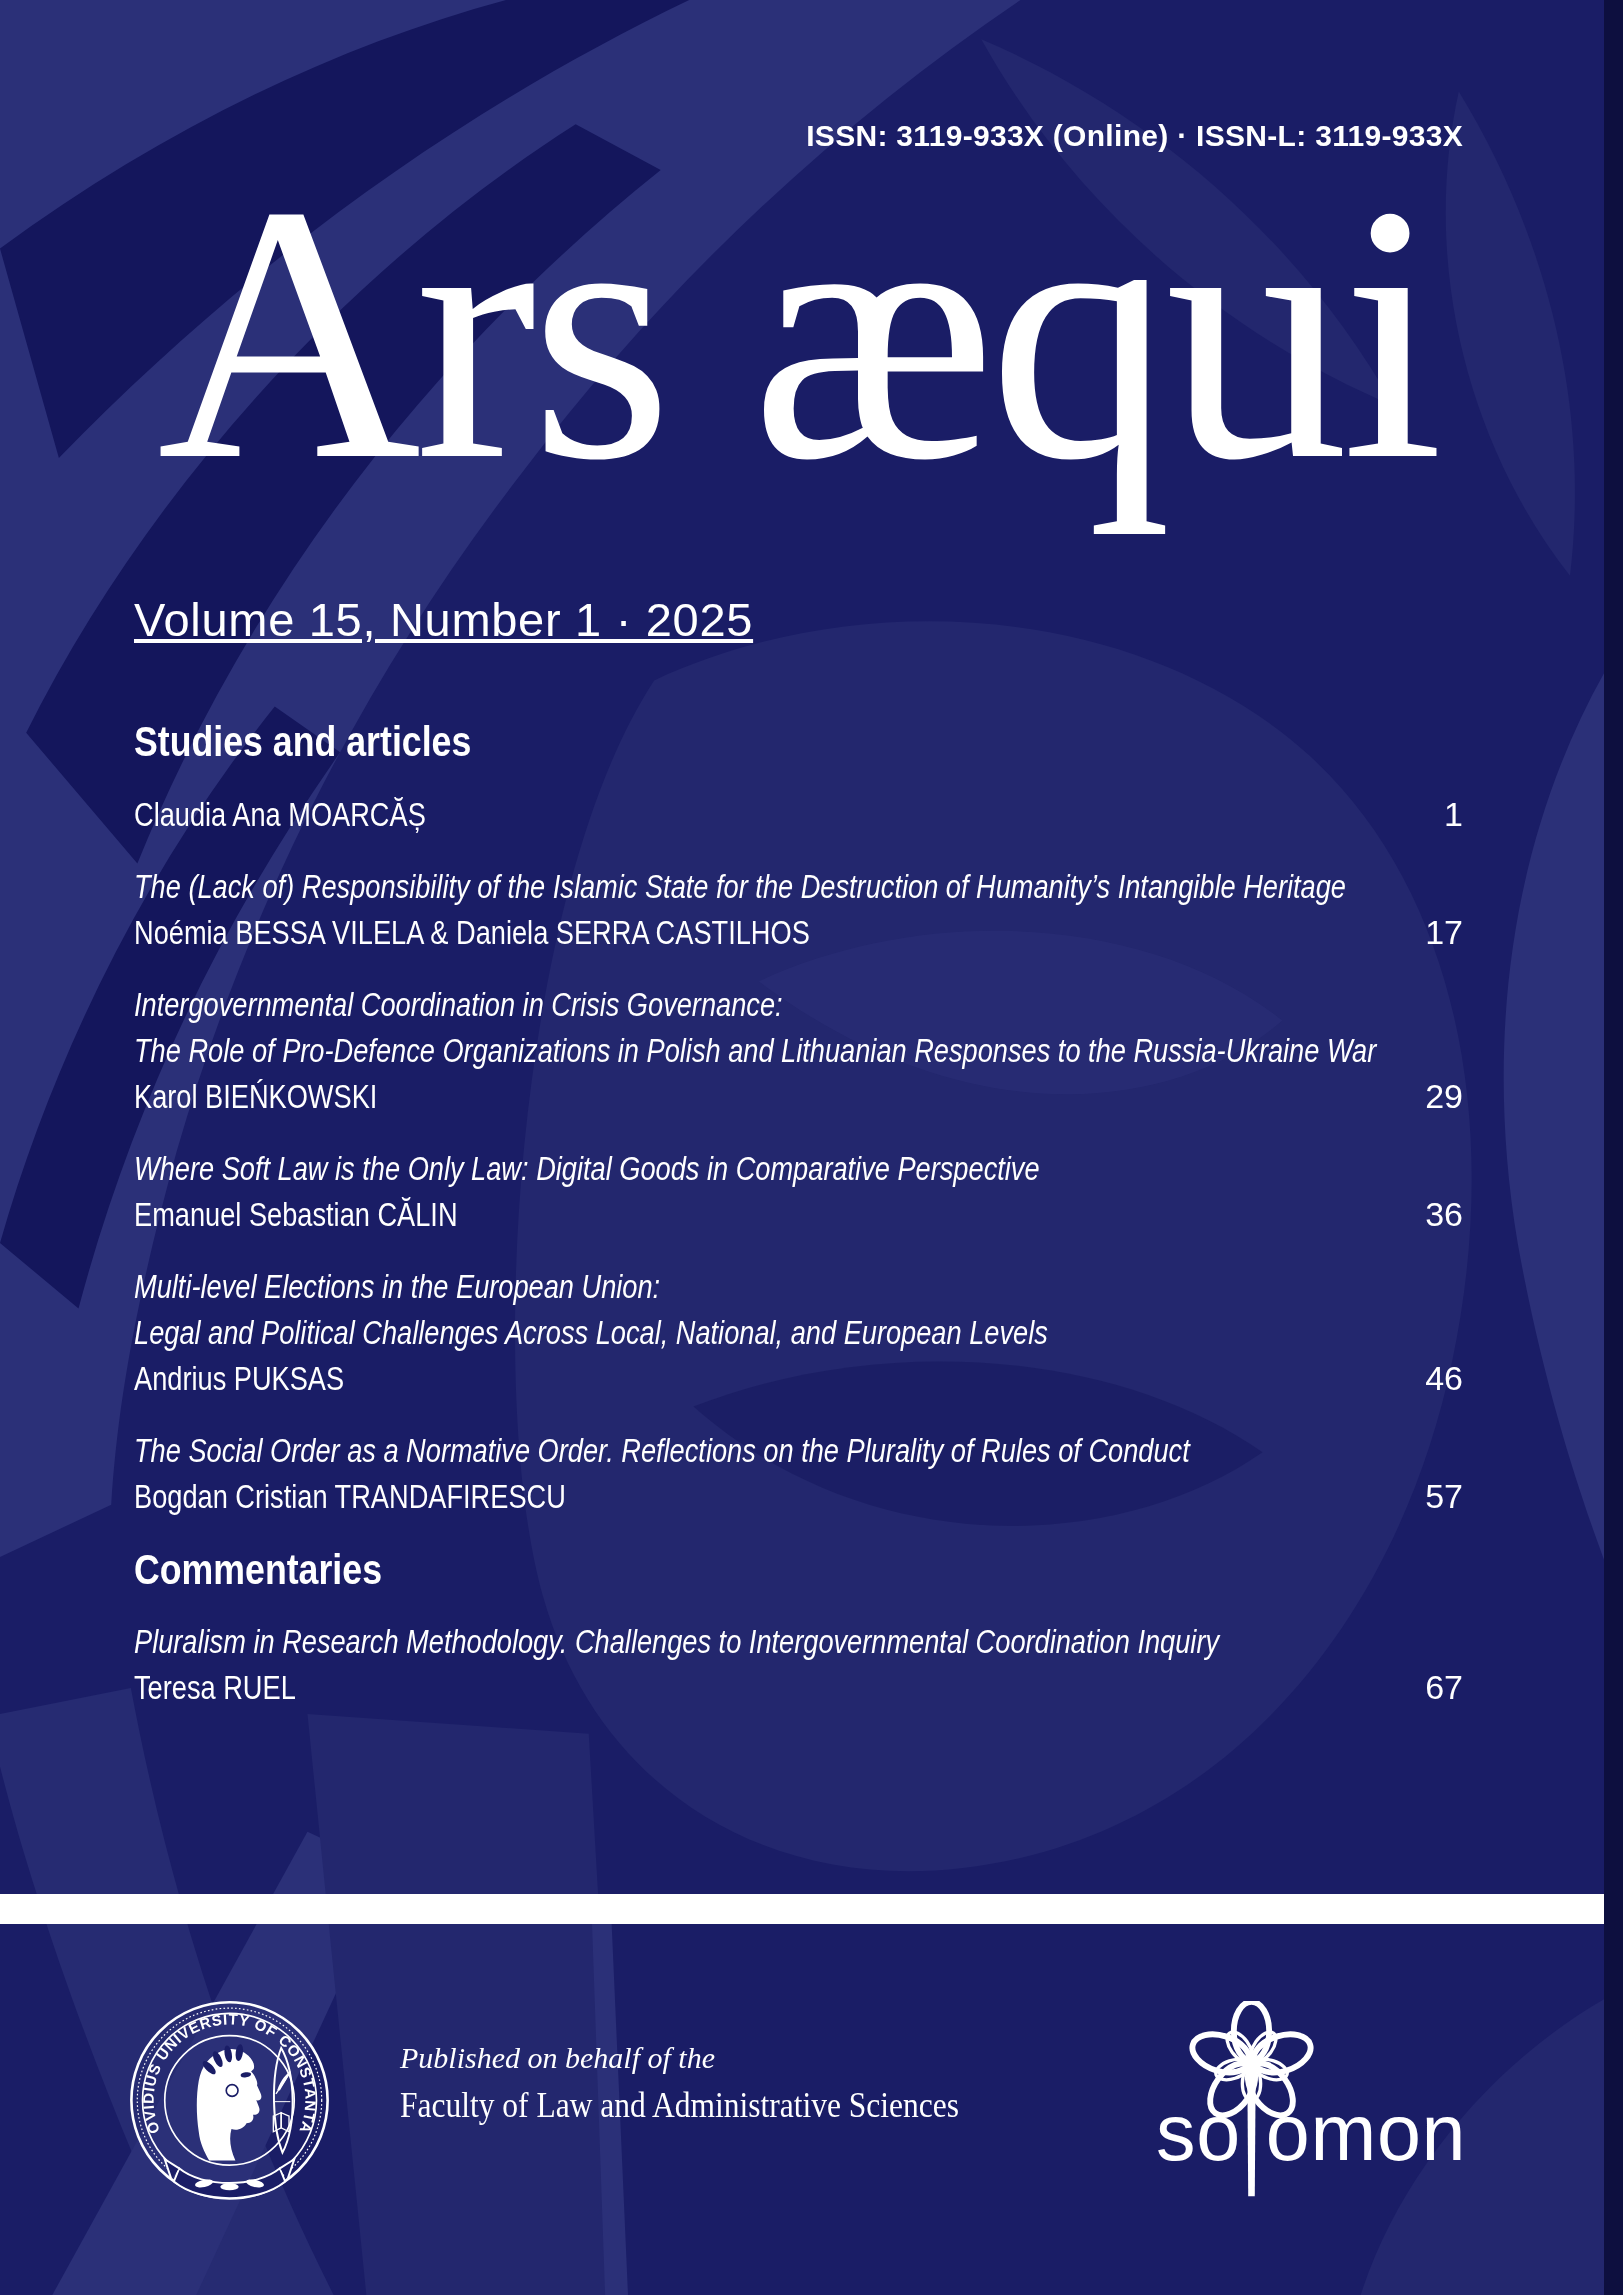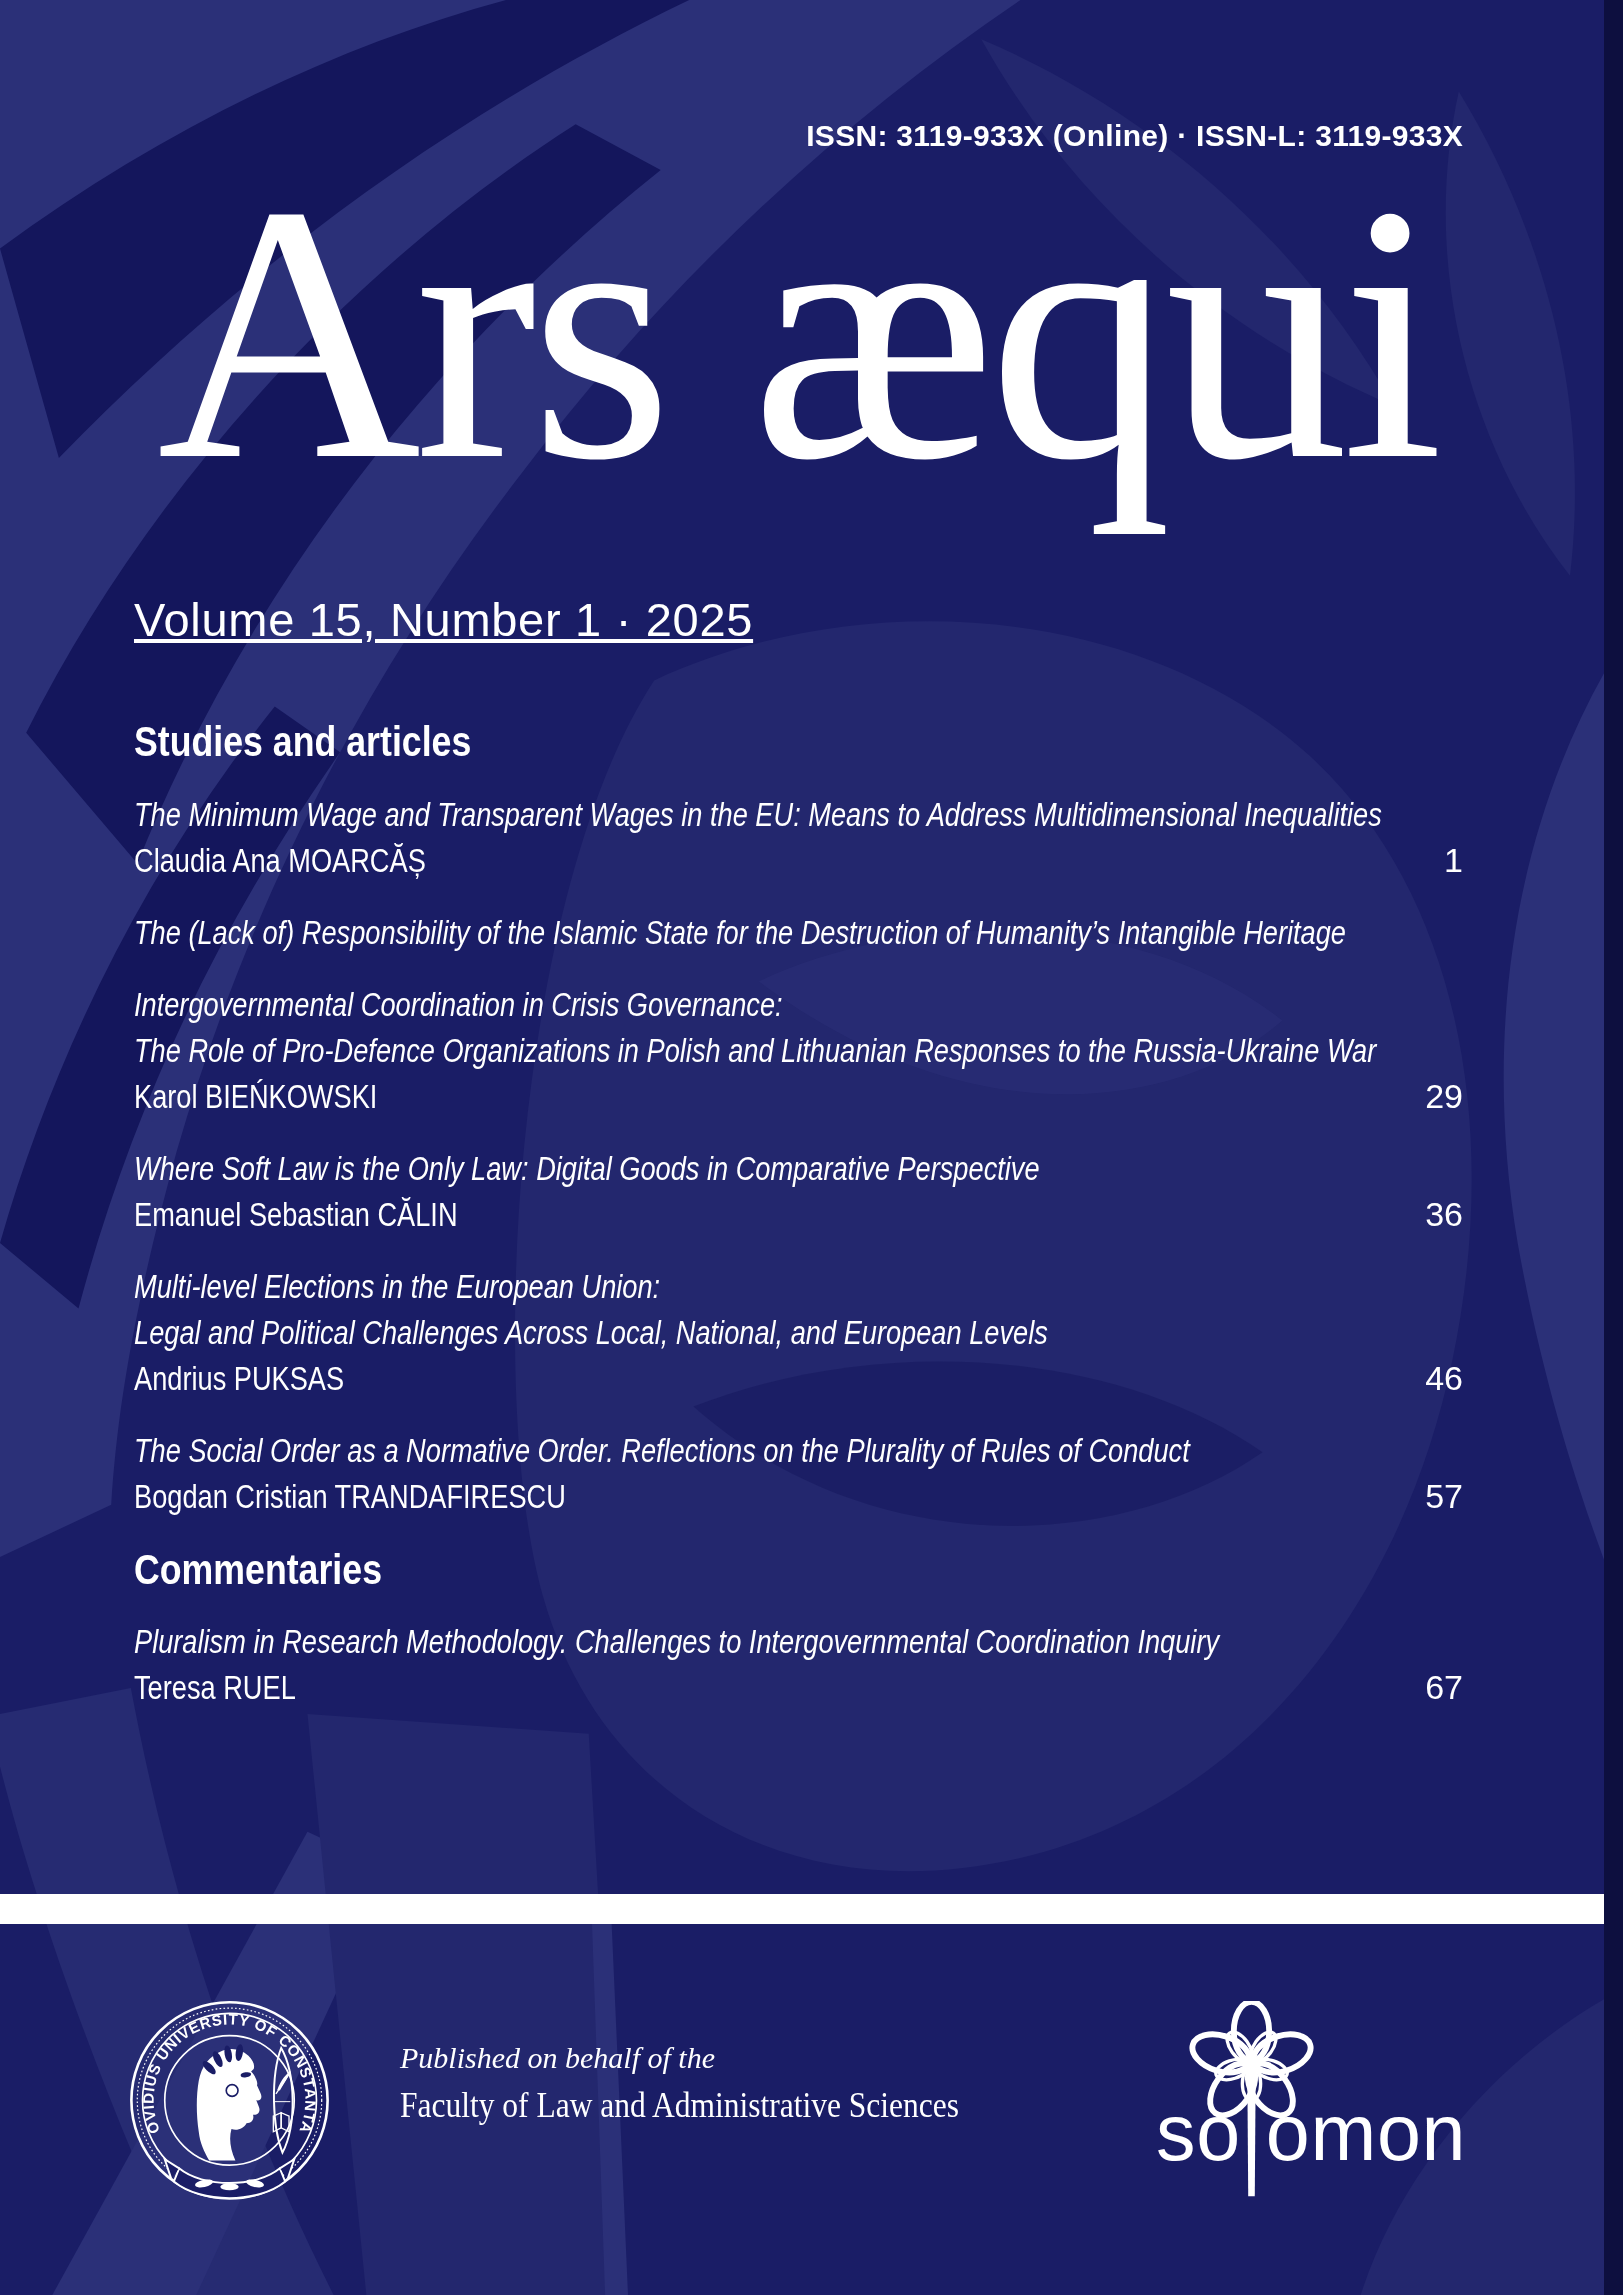--- a/index.html
+++ b/index.html
@@ -91,33 +91,34 @@
 
   <h1 class="journal-title">Ars æqui</h1>
 
   <div class="volume-line">Volume 15, Number 1 · 2025</div>
 
   <div class="toc">
   <section class="toc-section">
     <h2 class="section-heading">Studies and articles</h2>
     <div class="section-entries">
   <article class="toc-entry">
-    <div class="entry-title">
-              <div class="title-line">The Minimum Wage and Transparent Wages in the EU: Means to Address Multidimensional Inequalities</div>
-            </div>
     <div class="entry-meta">
       <span class="entry-authors">Claudia Ana MOARCĂȘ</span>
       <span class="entry-page">1</span>
     </div>
   </article>
 
   <article class="toc-entry">
     <div class="entry-title">
               <div class="title-line">The (Lack of) Responsibility of the Islamic State for the Destruction of Humanity’s Intangible Heritage</div>
             </div>
+    <div class="entry-meta">
+      <span class="entry-authors">Noémia BESSA VILELA &amp; Daniela SERRA CASTILHOS</span>
+      <span class="entry-page">17</span>
+    </div>
   </article>
 
   <article class="toc-entry">
     <div class="entry-title">
               <div class="title-line">Intergovernmental Coordination in Crisis Governance:</div>
               <div class="title-line">The Role of Pro-Defence Organizations in Polish and Lithuanian Responses to the Russia-Ukraine War</div>
             </div>
     <div class="entry-meta">
       <span class="entry-authors">Karol BIEŃKOWSKI</span>
       <span class="entry-page">29</span>

